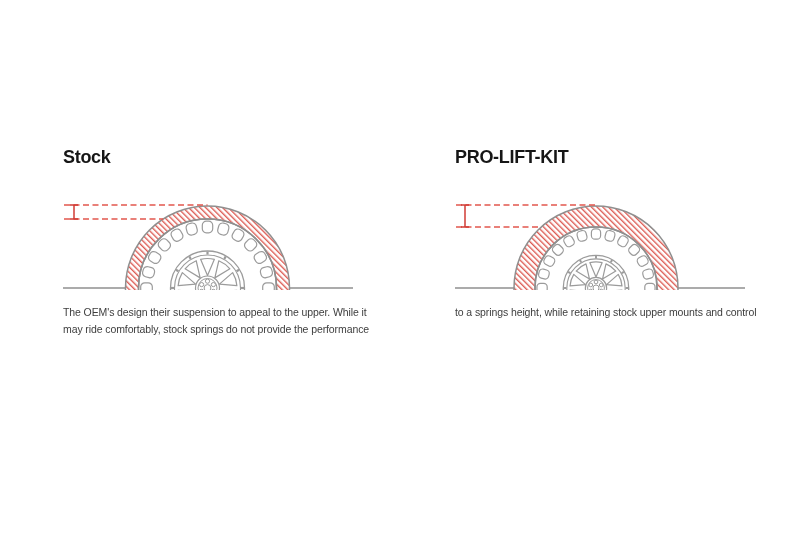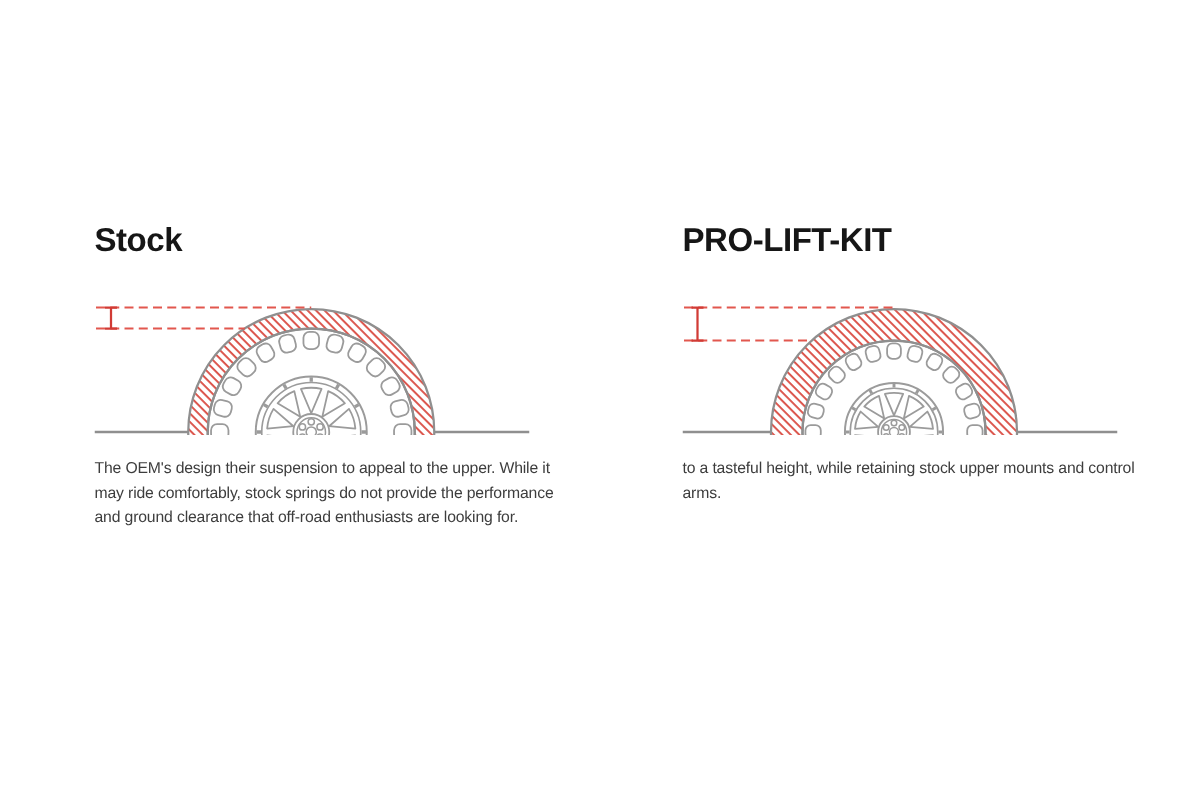--- a/index.html
+++ b/index.html
@@ -6,21 +6,21 @@
   body{
     width:800px;height:534px;position:relative;overflow:hidden;
     background:#ffffff;
     font-family:"Liberation Sans", sans-serif;
   }
   .panel{position:absolute;top:147px;width:300px;height:230px;}
   .panel.left{left:63px;}
   .panel.right{left:455px;}
   .panel-title{
     position:absolute;top:0;left:0;margin:0;
-    font-size:22px;font-weight:bold;letter-spacing:-0.3px;color:#161616;
+    font-size:18px;font-weight:bold;letter-spacing:-0.3px;color:#161616;
     white-space:nowrap;
   }
   .diagram{position:absolute;top:49px;left:0;display:block;}
   .panel-description{position:absolute;top:157px;left:0;}
   .panel-description .line{
     font-size:10.5px;line-height:16.5px;color:#3d3d3d;
     letter-spacing:-0.1px;white-space:nowrap;
   }
 </style>
 </head>
@@ -108,21 +108,20 @@
       <line x1="1" y1="23" x2="100.19424416624855" y2="23" stroke="#e2574e" stroke-width="1.4" stroke-dasharray="6 3.5"></line>
       <g>
         <line x1="11" y1="9" x2="11" y2="23" stroke="#d13b35" stroke-width="1.5"></line>
         <line x1="7" y1="9" x2="15" y2="9" stroke="#d13b35" stroke-width="1.5"></line>
         <line x1="7" y1="23" x2="15" y2="23" stroke="#d13b35" stroke-width="1.5"></line>
       </g>
     </svg>
   <div class="panel-description">
       <div class="line">The OEM's design their suspension to appeal to the upper. While it</div>
       <div class="line">may ride comfortably, stock springs do not provide the performance</div>
-      <div class="line">and ground clearance that off-road enthusiasts are looking for.</div>
     </div>
 </section>
 
 <section class="panel right">
   <h2 class="panel-title">PRO-LIFT-KIT</h2>
   <svg class="diagram" viewBox="0 0 290 94" width="290" height="94">
       <defs>
         <pattern id="hatch1" width="4" height="4" patternUnits="userSpaceOnUse" patternTransform="rotate(-45)">
           <rect width="4" height="4" fill="#ffffff"></rect>
           <line x1="0.7" y1="0" x2="0.7" y2="4" stroke="#db5148" stroke-width="1.3"></line>
@@ -199,16 +198,15 @@
       <line x1="223" y1="92" x2="290" y2="92" stroke="#8f8f8f" stroke-width="1.6"></line>
       <line x1="1" y1="9" x2="141" y2="9" stroke="#e2574e" stroke-width="1.4" stroke-dasharray="6 3.5"></line>
       <line x1="1" y1="31" x2="86.20036496471897" y2="31" stroke="#e2574e" stroke-width="1.4" stroke-dasharray="6 3.5"></line>
       <g>
         <line x1="10" y1="9" x2="10" y2="31" stroke="#d13b35" stroke-width="1.5"></line>
         <line x1="6" y1="9" x2="14" y2="9" stroke="#d13b35" stroke-width="1.5"></line>
         <line x1="6" y1="31" x2="14" y2="31" stroke="#d13b35" stroke-width="1.5"></line>
       </g>
     </svg>
   <div class="panel-description">
-      <div class="line">to a tasteful height, while retaining stock upper mounts and control</div>
-      <div class="line">arms.</div>
+      <div class="line">to a springs height, while retaining stock upper mounts and control</div>
     </div>
 </section>
 
 </body></html>

